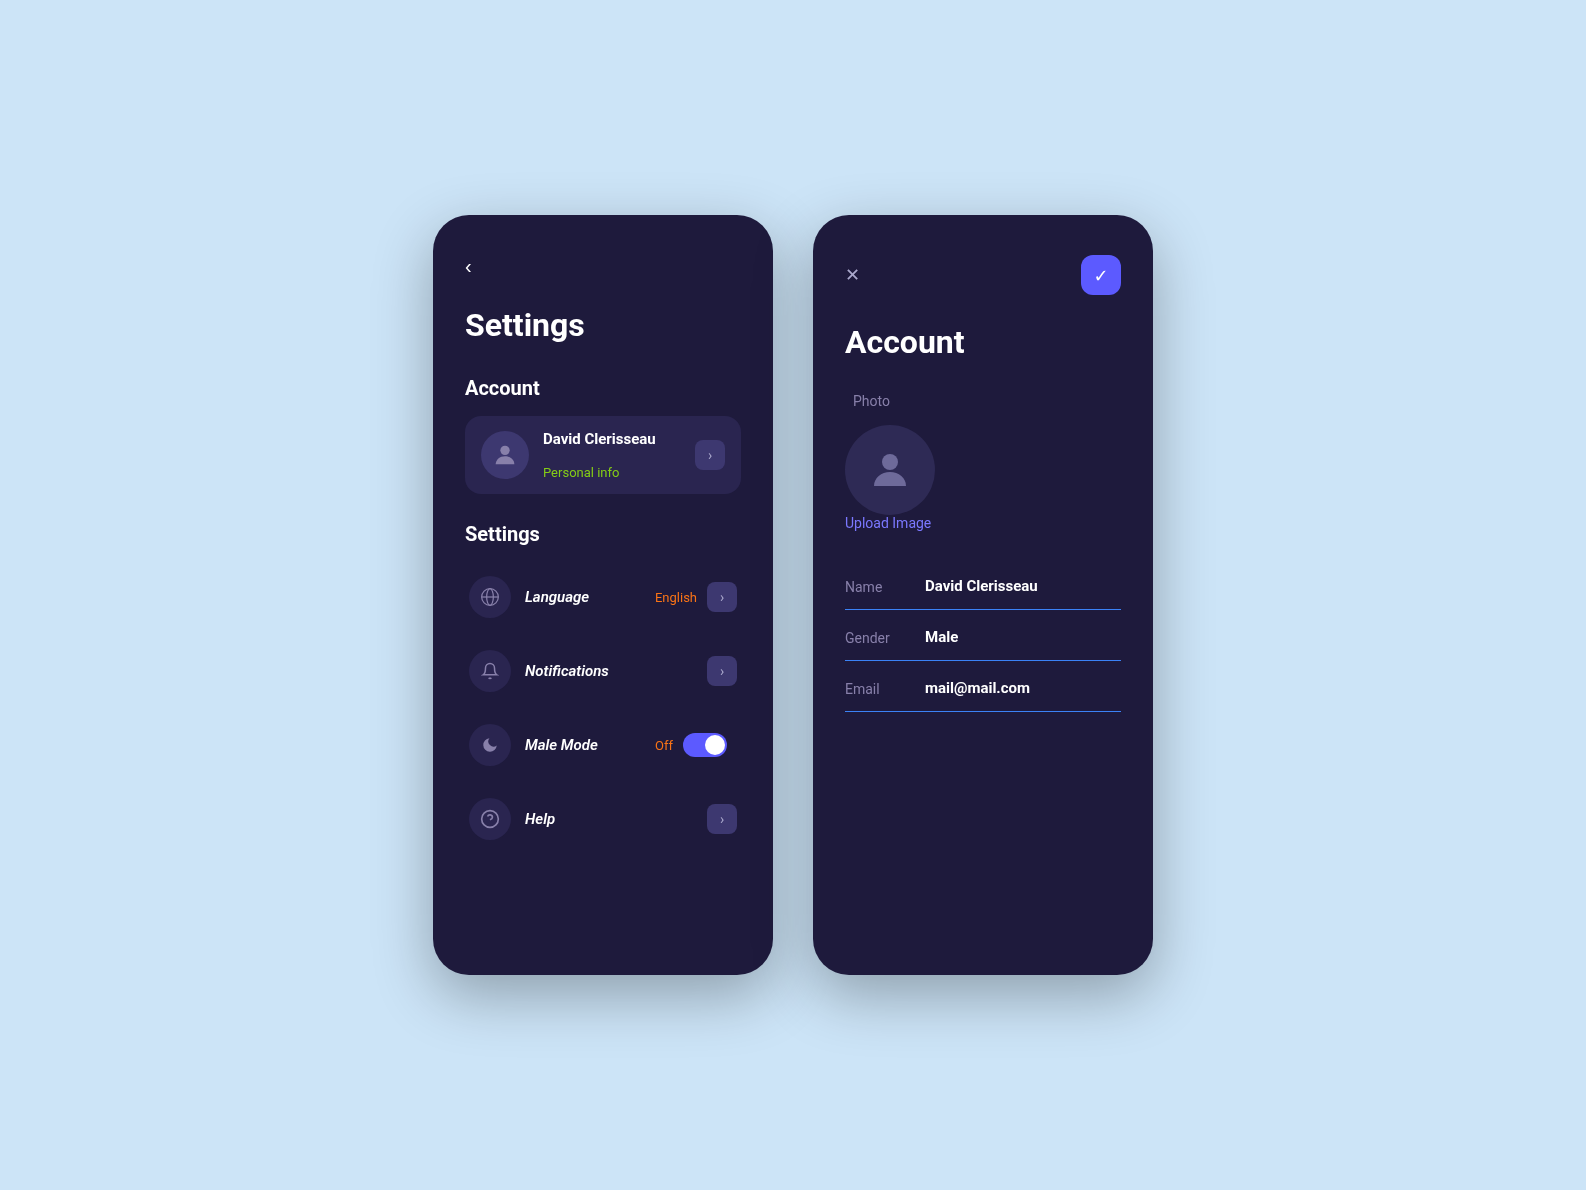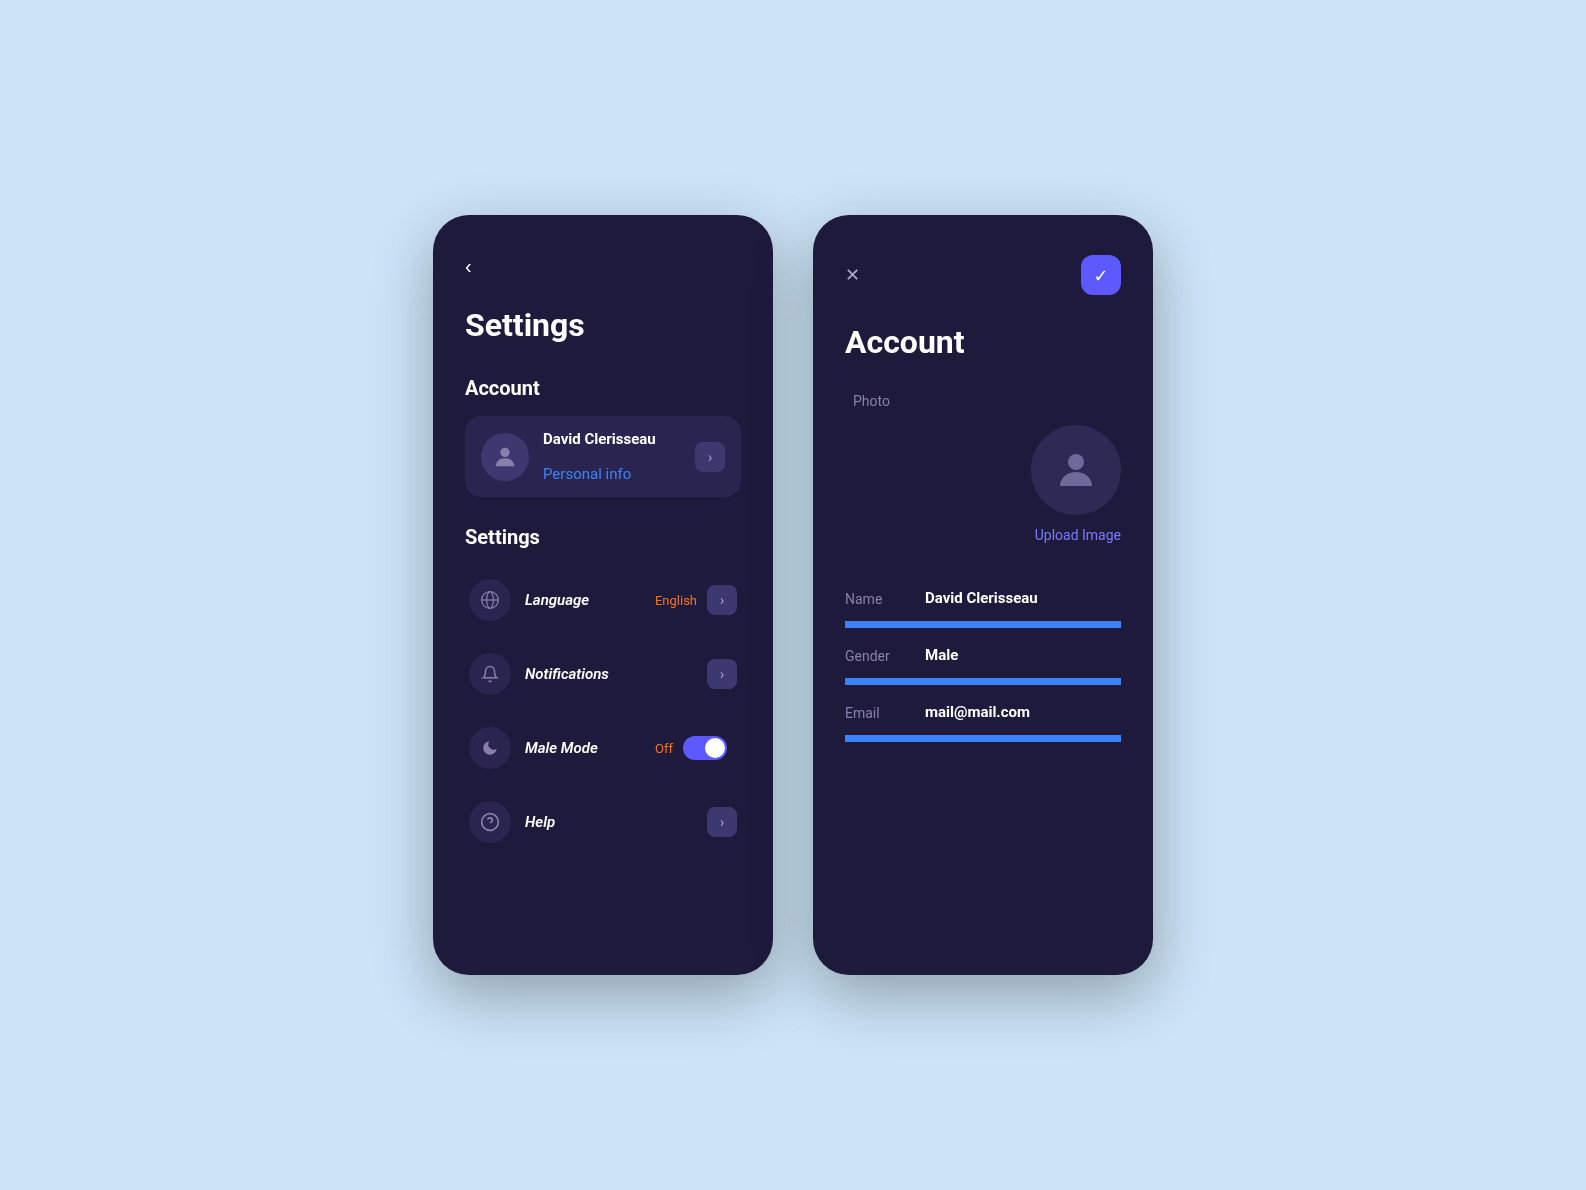--- a/index.html
+++ b/index.html
@@ -87,22 +87,22 @@
       flex: 1;
     }
 
     .account-name {
       font-size: 15px;
       font-weight: 700;
       color: #ffffff;
     }
 
     .account-sub {
-      font-size: 15px;
-      color: #3b82f6;
+      font-size: 13px;
+      color: #84cc16;
       margin-top: 17px;
     }
 
     .chevron {
       width: 30px;
       height: 30px;
       background-color: #3d3870;
       border-radius: 8px;
       display: flex;
       align-items: center;
@@ -210,22 +210,21 @@
     .photo-label {
       font-size: 14px;
       color: #8880aa;
       margin-bottom: 16px;
       margin-left: 8px;
     }
 
     .avatar-container {
       display: flex;
       flex-direction: column;
-      align-items: flex-end;
-      gap: 12px;
+      align-items: flex-start;
     }
 
     .large-avatar {
       width: 90px;
       height: 90px;
       border-radius: 50%;
       background-color: #2e2a55;
       display: flex;
       align-items: center;
       justify-content: center;
@@ -240,21 +239,21 @@
     .form-fields {
       display: flex;
       flex-direction: column;
       gap: 4px;
     }
 
     .form-field {
       display: flex;
       align-items: flex-end;
       padding: 14px 0;
-      border-bottom: 7px solid #3b82f6;
+      border-bottom: 1px solid #3b82f6;
     }
 
     .field-label {
       font-size: 14px;
       color: #8880aa;
       width: 80px;
       flex-shrink: 0;
     }
 
     .field-value {

